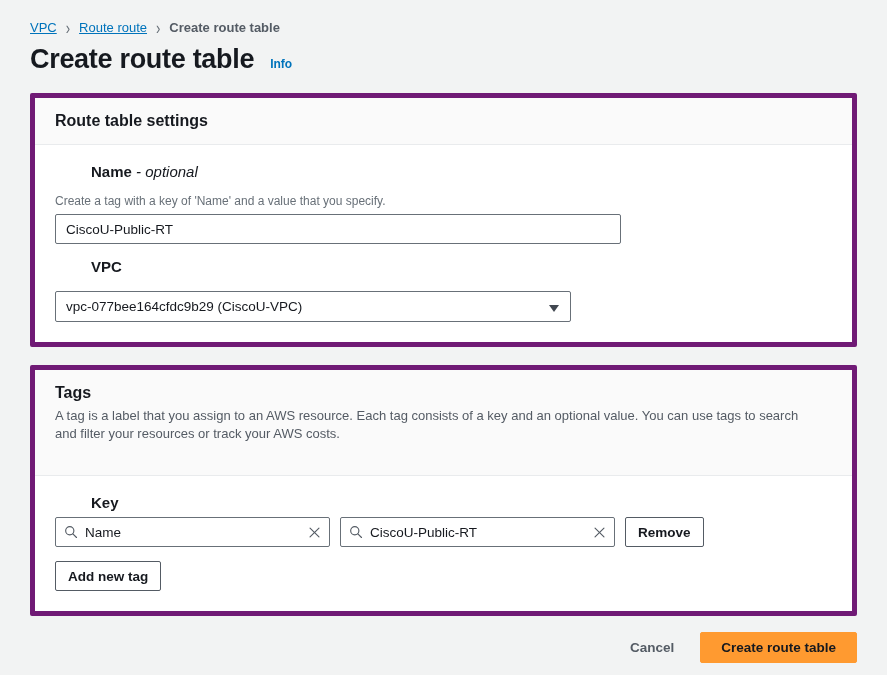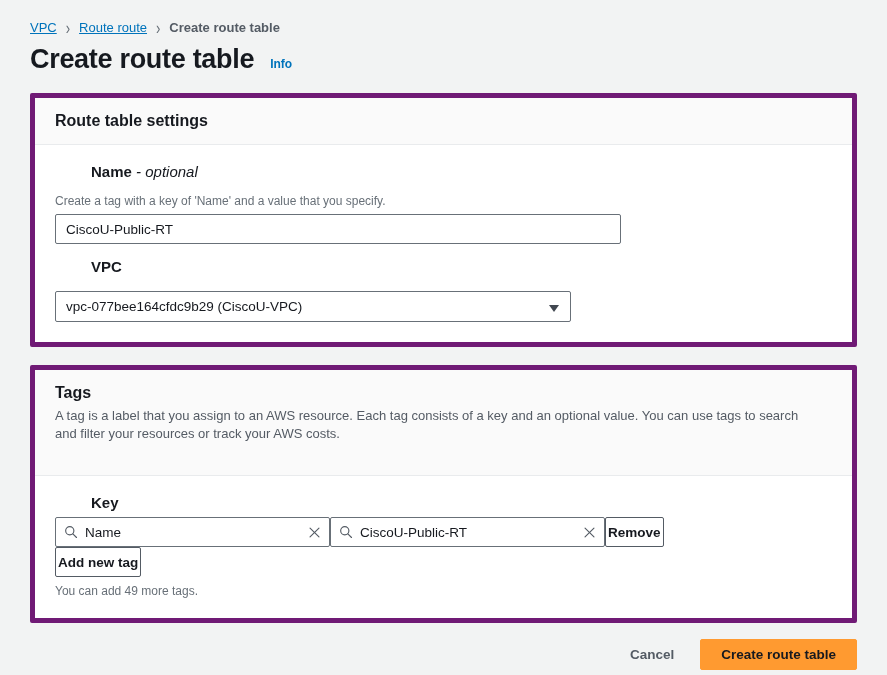--- a/index.html
+++ b/index.html
@@ -111,21 +111,21 @@
     margin-top: -2px;
     width: 0; height: 0;
     border-left: 5px solid transparent;
     border-right: 5px solid transparent;
     border-top: 7px solid #414750;
     pointer-events: none;
   }
 
   
   .tags-grid {
-    display: flex; align-items: flex-end; 
+    display: flex; align-items: flex-end; gap: 10px;
   }
   .tag-col-key { width: 275px; }
   .tag-col-val { width: 275px; }
   .tag-input {
     margin-top: 6px;
     height: 30px;
     border: 1px solid #687078; border-radius: 2px;
     background: #fff;
     display: flex; align-items: center;
     padding: 0 8px 0 8px;
@@ -135,25 +135,25 @@
     flex: 1; font-size: 13.5px; color: #16191f;
     overflow: hidden; white-space: nowrap;
   }
   .ico { flex: none; display: block; }
   .btn {
     height: 30px;
     border: 1px solid #545b64; border-radius: 2px;
     background: #fff; color: #16191f;
     font-size: 13.5px; font-weight: bold;
     font-family: "Liberation Sans", sans-serif;
-    padding: 0 2px; cursor: pointer;
+    padding: 0 12px; cursor: pointer;
     display: inline-flex; align-items: center; justify-content: center;
   }
   .btn-remove { margin-bottom: 0; }
-  .add-tag-wrap { }
+  .add-tag-wrap { margin-top: 14px; }
   .limit-text {
     font-size: 12px; color: #687078; margin-top: 7px;
   }
 
   
   .footer {
     display: flex; align-items: center; justify-content: flex-end;
     gap: 22px;
     padding: 16px 30px 0 30px;
   }
@@ -251,21 +251,20 @@
             </svg>
           </div>
         </div>
 
         <button class="btn btn-remove">Remove</button>
       </div>
 
       <div class="add-tag-wrap">
         <button class="btn">Add new tag</button>
       </div>
-      <div class="limit-text">You can add 49 more tags.</div>
 
     </div>
   </section>
 
   <div class="footer">
     <button class="btn-link">Cancel</button>
     <button class="btn-primary">Create route table</button>
   </div>
 
 </div>

